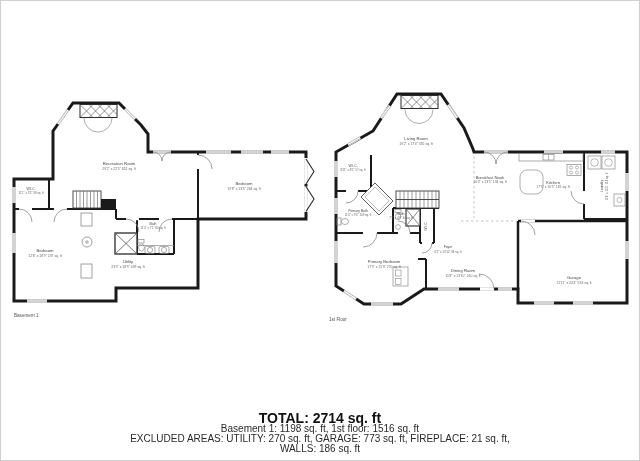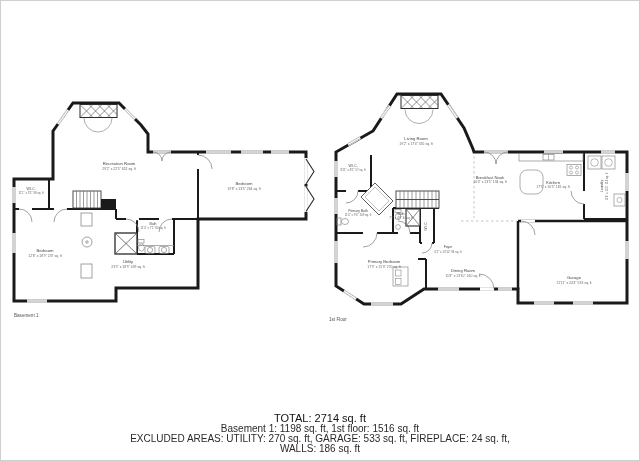--- a/index.html
+++ b/index.html
@@ -16,21 +16,21 @@
   svg text{font-family:"Liberation Sans", sans-serif;}
   .room-name{font-size:4.2px;fill:#474747;text-anchor:middle;}
   .room-dims{font-size:3.4px;fill:#6a6a6a;text-anchor:middle;}
   .room-name-xs{font-size:3.4px;fill:#474747;text-anchor:middle;}
   .room-dims-xs{font-size:2.9px;fill:#6a6a6a;text-anchor:middle;}
   .plan-label{font-size:4.6px;fill:#555;text-anchor:start;}
   .summary{
     position:absolute;left:0;right:0;top:412px;
     text-align:center;color:#222;
   }
-  .summary .total{font-size:11px;font-weight:normal;color:#111;line-height:10.5px;}
+  .summary .total{font-size:14px;font-weight:bold;color:#111;line-height:10.5px;}
   .summary .line{font-size:10px;color:#2a2a2a;line-height:10.2px;}
 </style>
 </head>
 <body>
 
 <div class="page">
 
   <svg class="plans-svg" width="640" height="410" viewBox="0 0 640 410">
 
     <g>
@@ -187,17 +187,17 @@
         <text class="room-name" x="573" y="278">Garage</text>
         <text class="room-dims" x="573" y="283">21'11" x 24'4" 533 sq. ft</text>
         <text class="plan-label" x="328" y="320">1st Floor</text>
       </g>
     </g>
   </svg>
 
   <div class="summary">
     <div class="total">TOTAL: 2714 sq. ft</div>
     <div class="line">Basement 1: 1198 sq. ft, 1st floor: 1516 sq. ft</div>
-    <div class="line">EXCLUDED AREAS: UTILITY: 270 sq. ft, GARAGE: 533 sq. ft, FIREPLACE: 24 sq. ft,</div>
+    <div class="line">EXCLUDED AREAS: UTILITY: 270 sq. ft, GARAGE: 773 sq. ft, FIREPLACE: 21 sq. ft,</div>
     <div class="line">WALLS: 186 sq. ft</div>
   </div>
 
 </div>
 
 </body></html>

